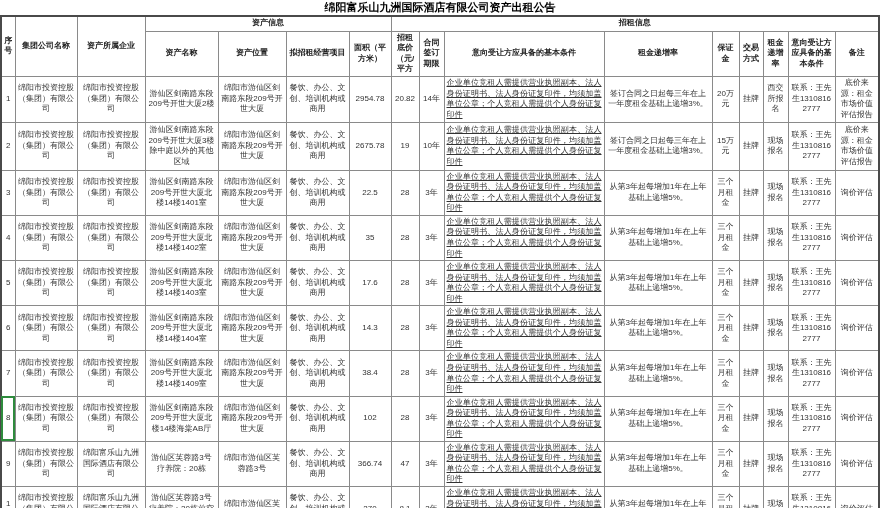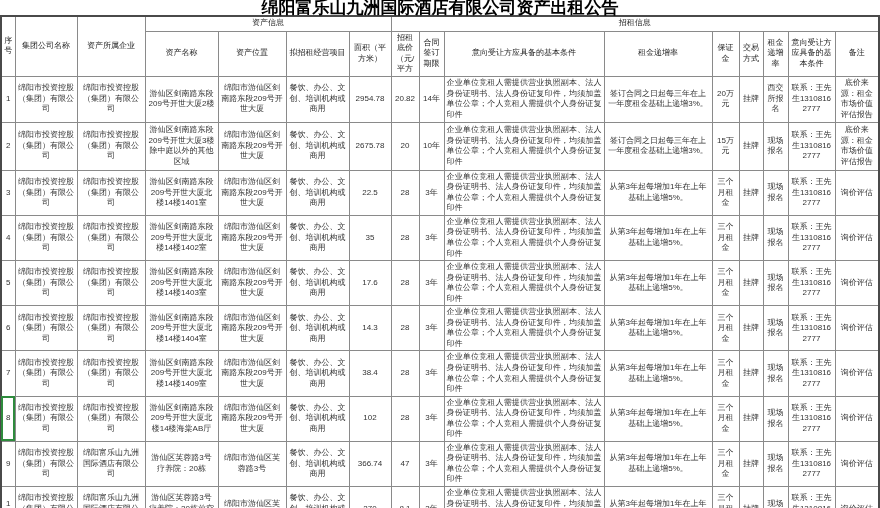--- a/index.html
+++ b/index.html
@@ -2,39 +2,39 @@
 <html><head>
 <meta charset="utf-8">
 <style>
   html,body{margin:0;padding:0;}
   body{
     width:880px;height:508px;background:#ffffff;overflow:hidden;
     font-family:"Liberation Sans",sans-serif;color:#333;
   }
   .title{
     height:15px;line-height:15px;text-align:center;
-    font-size:17px;font-weight:bold;color:#000;
+    font-size:11px;font-weight:bold;color:#000;
   }
   table{
     border-collapse:collapse;table-layout:fixed;width:879px;
     border:2px solid #4a4a4a;margin-left:0;
   }
   th,td{
     border:1px solid #8a8a8a;
     font-size:8px;line-height:1.32;
     text-align:center;vertical-align:middle;
     padding:1px 2px;word-break:break-all;overflow:hidden;
   }
-  thead th{font-weight:normal;color:#222;}
+  thead th{font-weight:bold;color:#222;}
   thead tr.group-row{height:15px;}
   thead tr.sub-row{height:34px;}
   tbody tr{height:37px;}
   tbody tr:nth-child(1){height:46px;}
   tbody tr:nth-child(2){height:48px;}
-  td.col-9{text-align:justify;}
+  td.col-9{text-align:justify;text-decoration:underline;}
   td.selected{outline:2px solid #2e8b3d;outline-offset:-2px;}
 </style>
 </head>
 <body>
 
 <div class="title">绵阳富乐山九洲国际酒店有限公司资产出租公告</div>
 
 <table>
   <colgroup>
     <col style="width:14px">
@@ -98,21 +98,21 @@
         <td class="col-15">底价来源：租金市场价值评估报告</td>
       </tr>
       <tr>
         <td class="col-0">2</td>
         <td class="col-1">绵阳市投资控股（集团）有限公司</td>
         <td class="col-2">绵阳市投资控股（集团）有限公司</td>
         <td class="col-3">游仙区剑南路东段209号开世大厦3楼除中庭以外的其他区域</td>
         <td class="col-4">绵阳市游仙区剑南路东段209号开世大厦</td>
         <td class="col-5">餐饮、办公、文创、培训机构或商用</td>
         <td class="col-6">2675.78</td>
-        <td class="col-7">20</td>
+        <td class="col-7">19</td>
         <td class="col-8">10年</td>
         <td class="col-9">企业单位竞租人需提供营业执照副本、法人身份证明书、法人身份证复印件，均须加盖单位公章；个人竞租人需提供个人身份证复印件</td>
         <td class="col-10">签订合同之日起每三年在上一年度租金基础上递增3%。</td>
         <td class="col-11">15万元</td>
         <td class="col-12">挂牌</td>
         <td class="col-13">现场报名</td>
         <td class="col-14">联系：王先生13108162777</td>
         <td class="col-15">底价来源：租金市场价值评估报告</td>
       </tr>
       <tr>

